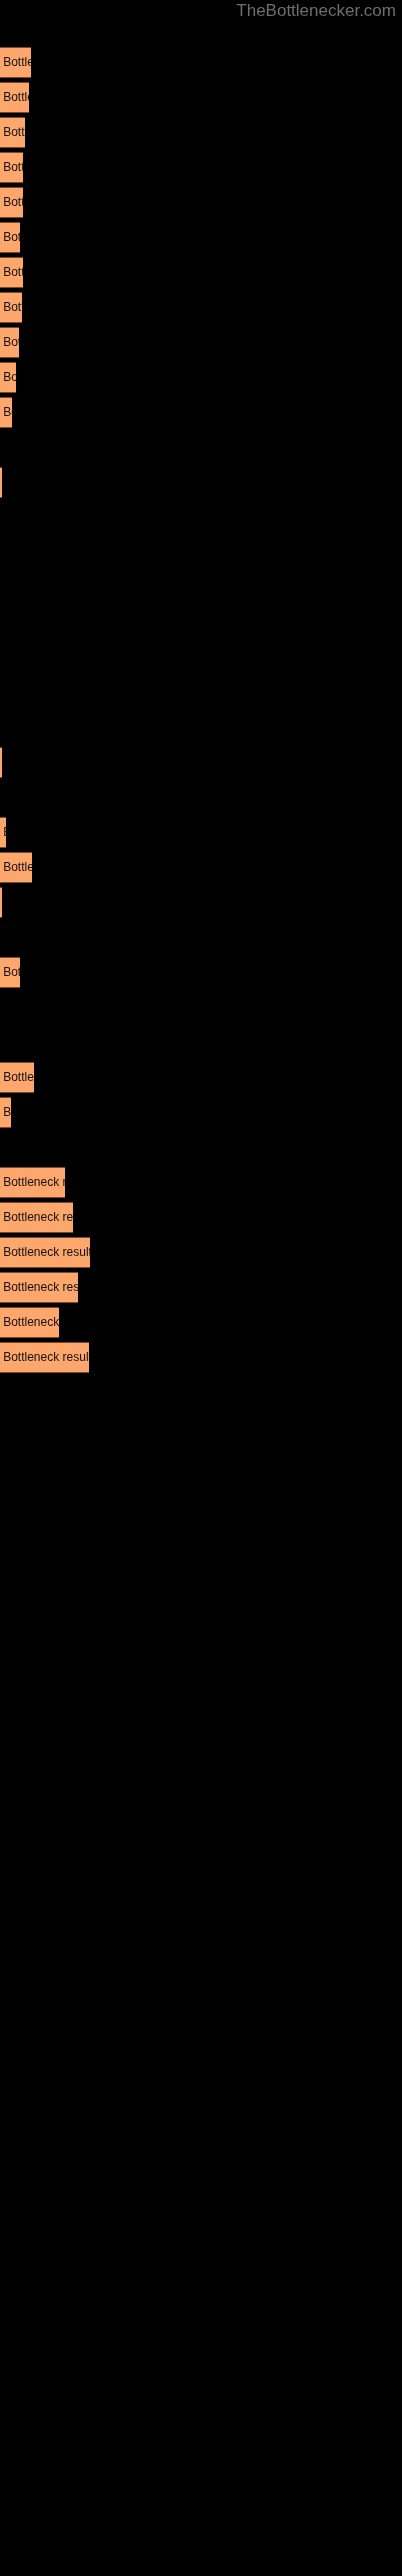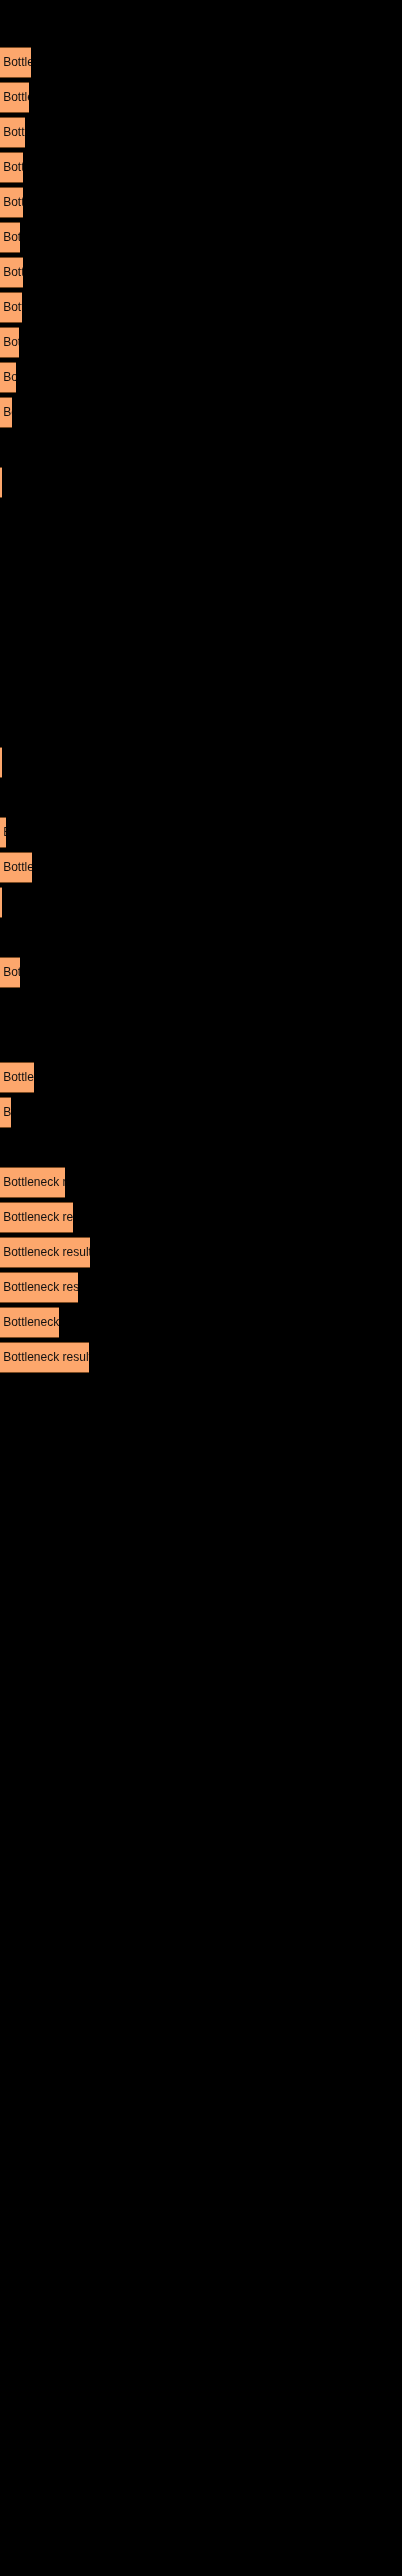--- a/index.html
+++ b/index.html
@@ -88,20 +88,21 @@
     top: 0;
     height: 31px;
     overflow: hidden;
   }
 </style>
 </head>
 <body>
 
 <div id="chart-root">
 
+  <div id="site-title">TheBottlenecker.com</div>
 
   <div id="plot-area">
       <div class="bar-row" style="top: 22.5px; height: 31px;">
         <div class="bar-clip" style="width: 31px; height: 31px;">
           <div class="bar-fill" style="background: rgb(253, 167, 108); border-top-color: rgb(122, 74, 34); border-bottom-color: rgb(122, 74, 34);"></div>
           <span class="bar-label" style="font-size: 12px; line-height: 31px; height: 31px; color: rgb(17, 17, 17);">Bottleneck result</span>
         </div>
       </div>
       <div class="bar-row" style="top: 58px; height: 31px;">
         <div class="bar-clip" style="width: 29px; height: 31px;">

